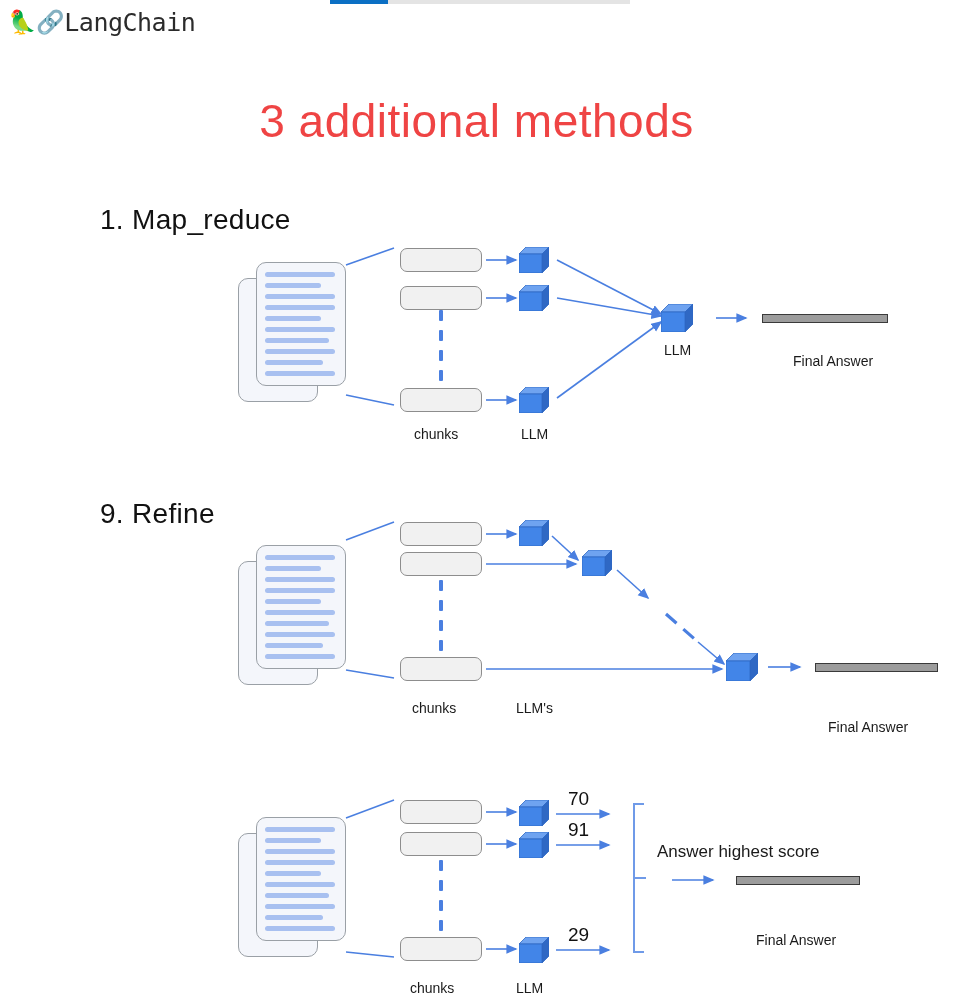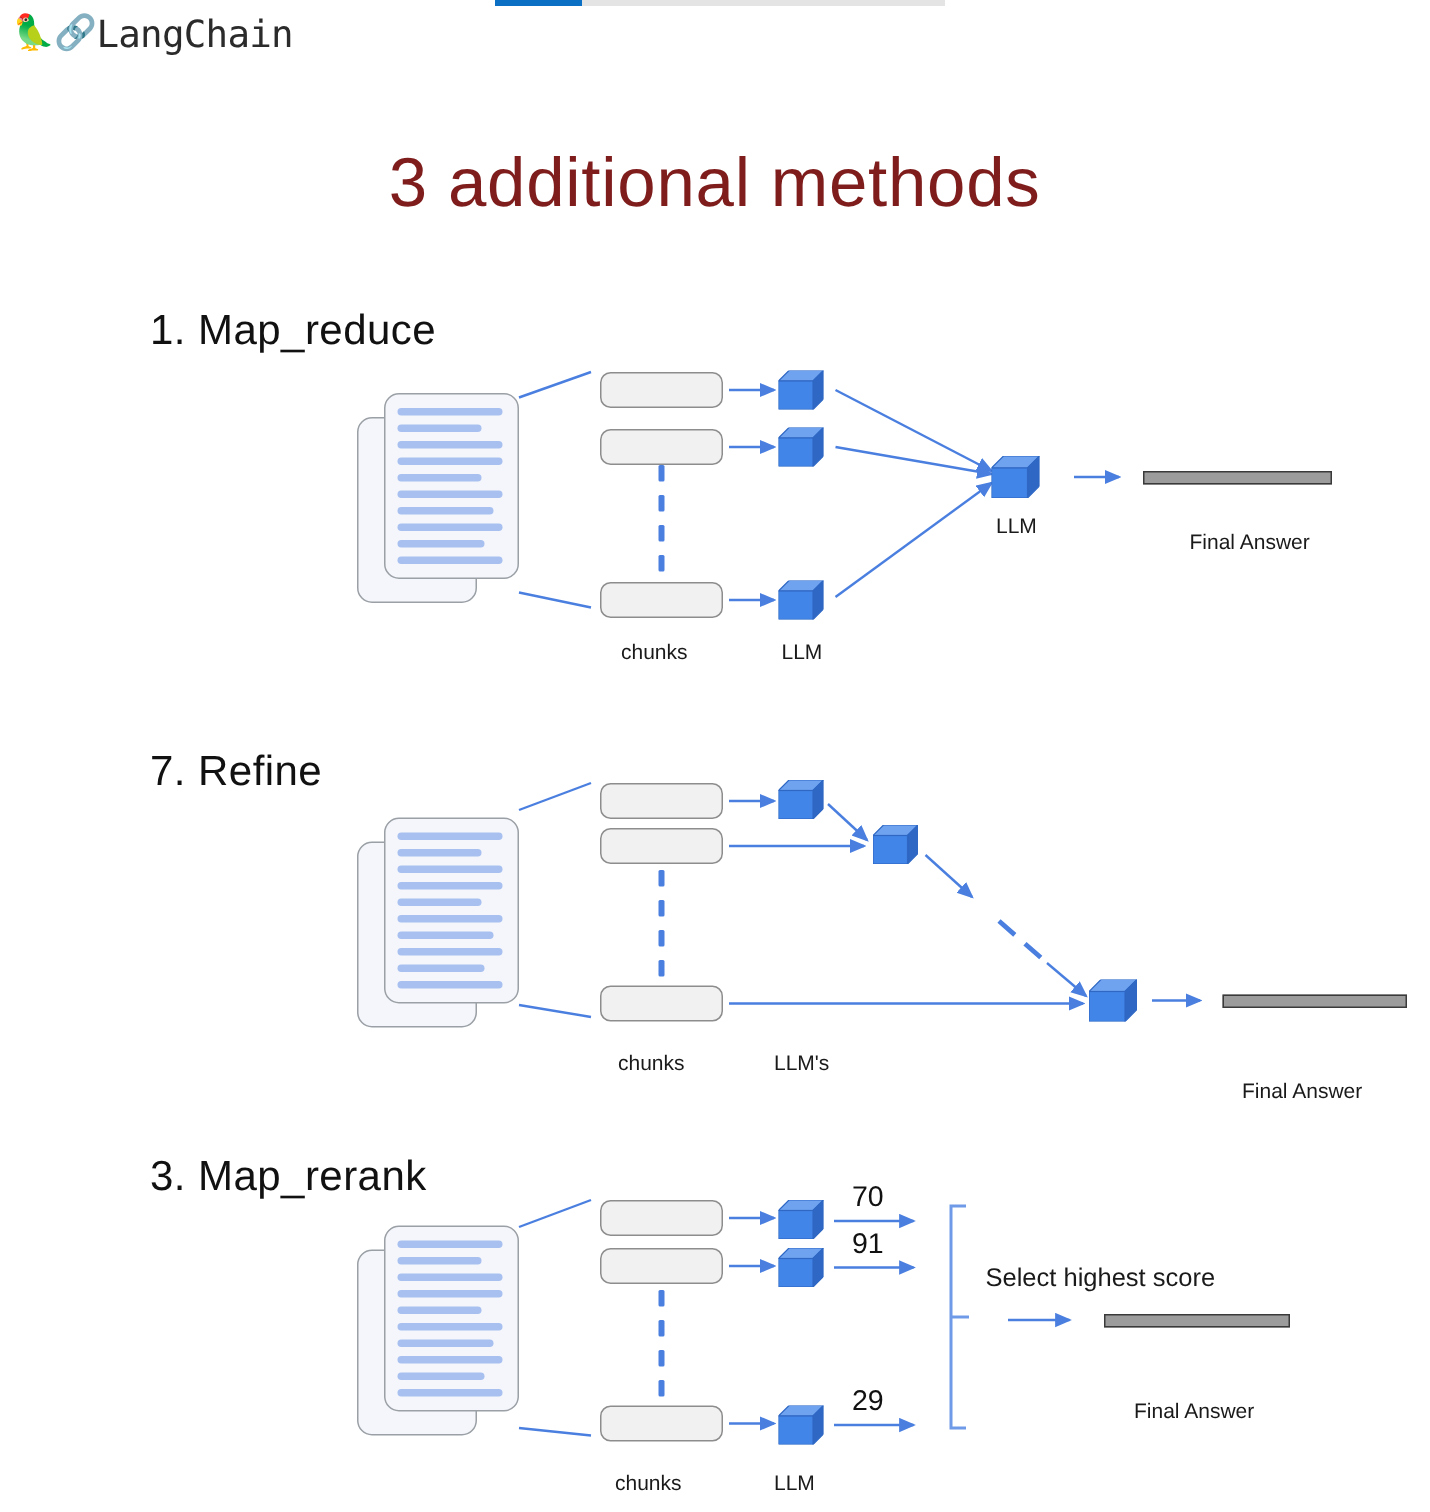--- a/index.html
+++ b/index.html
@@ -29,21 +29,21 @@
   }
   #langchain-logo .emoji{font-size:23px;line-height:1;}
   #dl-logo{
     position:absolute;right:8px;top:9px;
     display:flex;align-items:center;gap:4px;
     color:#ef4c6a;font-size:20px;font-weight:bold;letter-spacing:-.4px;
   }
   
   #page-title{
     position:absolute;left:0;top:94px;width:953px;text-align:center;
-    font-size:46px;font-weight:400;color:#7f1d1d;letter-spacing:.5px;
+    font-size:46px;font-weight:400;color:#ef4444;letter-spacing:.5px;
   }
   
   .section{position:absolute;left:16px;width:953px;}
   .section-title{
     position:absolute;left:84px;font-size:28px;color:#111;font-weight:400;
     letter-spacing:.3px;white-space:nowrap;
   }
   .svgwrap{position:absolute;left:0;top:0;width:953px;}
   
   .docstack{position:absolute;width:108px;height:140px;}
@@ -172,21 +172,21 @@
 
   <div class="answerbar" style="left:746px;top:124px;width:126px;"></div>
 
   <div class="lbl" style="left:398px;top:236px;">chunks</div>
   <div class="lbl" style="left:505px;top:236px;">LLM</div>
   <div class="lbl" style="left:648px;top:152px;">LLM</div>
   <div class="lbl" style="left:777px;top:163px;">Final Answer</div>
 </div>
 
 <div class="section" id="sec2" style="top:480px;height:270px;">
-  <div class="section-title" style="top:18px;">7. Refine</div>
+  <div class="section-title" style="top:18px;">9. Refine</div>
 
   <div class="docstack" style="left:222px;top:65px;">
     <div class="doccard back"></div>
     <div class="doccard front">
       <div class="docline" style="left:8px;top:9px;width:70px;"></div>
       <div class="docline" style="left:8px;top:20px;width:56px;"></div>
       <div class="docline" style="left:8px;top:31px;width:70px;"></div>
       <div class="docline" style="left:8px;top:42px;width:70px;"></div>
       <div class="docline" style="left:8px;top:53px;width:56px;"></div>
       <div class="docline" style="left:8px;top:64px;width:70px;"></div>
@@ -257,21 +257,20 @@
   </div>
 
   <div class="answerbar" style="left:799px;top:183px;width:123px;"></div>
 
   <div class="lbl" style="left:396px;top:220px;">chunks</div>
   <div class="lbl" style="left:500px;top:220px;">LLM's</div>
   <div class="lbl" style="left:812px;top:239px;">Final Answer</div>
 </div>
 
 <div class="section" id="sec3" style="top:752px;height:256px;">
-  <div class="section-title" style="top:16px;">3. Map_rerank</div>
 
   <div class="docstack" style="left:222px;top:65px;">
     <div class="doccard back"></div>
     <div class="doccard front">
       <div class="docline" style="left:8px;top:9px;width:70px;"></div>
       <div class="docline" style="left:8px;top:20px;width:56px;"></div>
       <div class="docline" style="left:8px;top:31px;width:70px;"></div>
       <div class="docline" style="left:8px;top:42px;width:70px;"></div>
       <div class="docline" style="left:8px;top:53px;width:56px;"></div>
       <div class="docline" style="left:8px;top:64px;width:70px;"></div>
@@ -336,17 +335,17 @@
         <rect x="0" y="7" width="23" height="19" fill="#4285e8" stroke="#2f68c4" stroke-width="0.8"></rect>
       </svg>
   </div>
 
   <div class="score" style="left:552px;top:36px;">70</div>
   <div class="score" style="left:552px;top:67px;">91</div>
   <div class="score" style="left:552px;top:172px;">29</div>
 
   <div class="answerbar" style="left:720px;top:124px;width:124px;"></div>
 
-  <div class="lbl big" style="left:641px;top:90px;">Select highest score</div>
+  <div class="lbl big" style="left:641px;top:90px;">Answer highest score</div>
   <div class="lbl" style="left:394px;top:228px;">chunks</div>
   <div class="lbl" style="left:500px;top:228px;">LLM</div>
   <div class="lbl" style="left:740px;top:180px;">Final Answer</div>
 </div>
 
 </body></html>

